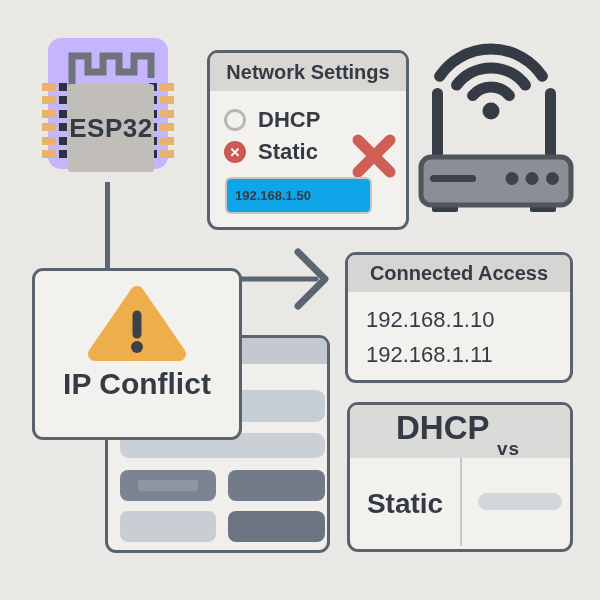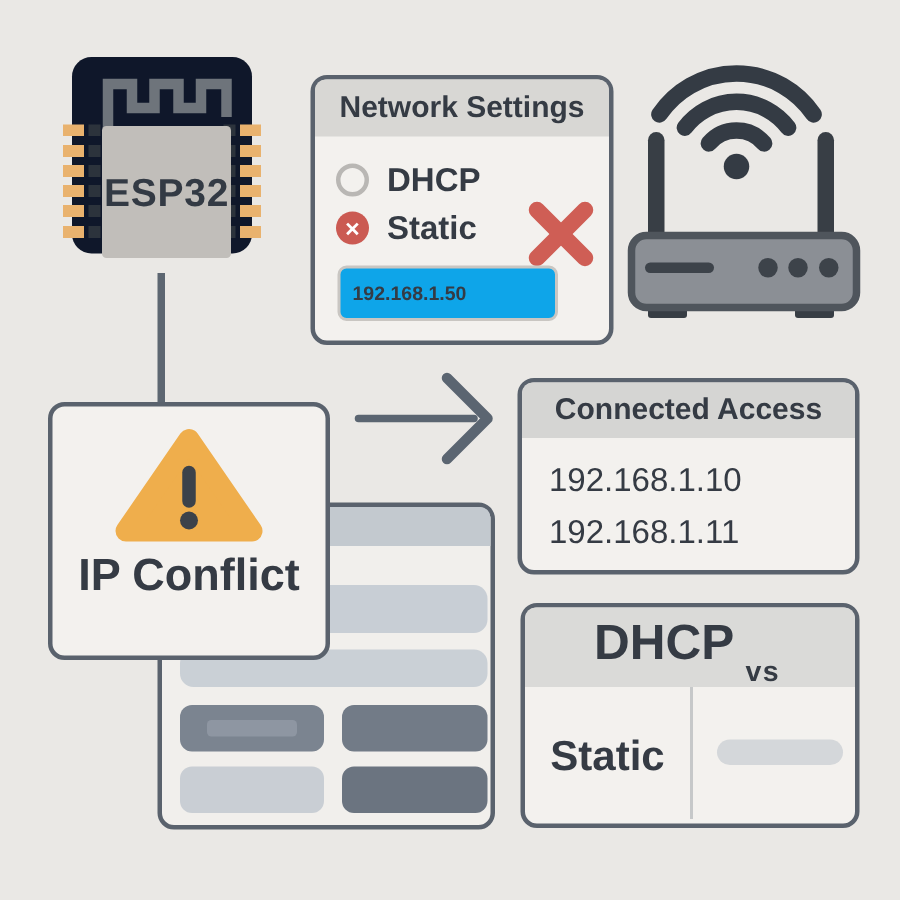--- a/index.html
+++ b/index.html
@@ -16,21 +16,21 @@
   }
   .panel-header{
     position:absolute;left:0;top:0;right:0;
     border-radius:7px 7px 0 0;
     display:flex;align-items:center;justify-content:center;
     font-weight:700;
     text-align:right;
   }
   
   .chip{position:absolute;left:48px;top:38px;width:120px;height:131px;
-    background:#0f172a;border-radius:13px;}
+    background:#c4b5fd;border-radius:13px;}
   .chip-label{position:absolute;left:20px;top:46px;width:86px;height:88px;
     background:#c1beba;border-radius:3px;display:flex;align-items:center;justify-content:center;
     font-size:26px;font-weight:800;color:#333a44;letter-spacing:.5px;}
   .pins{position:absolute;width:14px;height:78px;
     background:repeating-linear-gradient(to bottom,#e9b26e 0 8px,rgba(0,0,0,0) 8px 13.5px);}
   .pin-notches{position:absolute;width:8px;height:78px;
     background:repeating-linear-gradient(to bottom,#2c333c 0 8px,rgba(0,0,0,0) 8px 13.5px);}
   .connector-v{position:absolute;left:105px;top:182px;width:5px;height:88px;background:#5d6671;}
   
   .ns{left:207px;top:50px;width:202px;height:180px;}
@@ -39,21 +39,21 @@
   .radio{width:22px;height:22px;border-radius:50%;}
   .radio-off{border:3px solid #b9b7b4;background:#f3f1ee;}
   .radio-error{background:#cb5a52;color:#ffffff;display:flex;align-items:center;justify-content:center;
     font-size:13px;font-weight:800;line-height:1;}
   .radio-label{font-size:22px;font-weight:700;}
   .ip-input{position:absolute;left:15px;top:124px;width:147px;height:37px;
     background:#0ea5e9;border:2.5px solid #c9c6c2;border-radius:6px;
     font-family:"Liberation Sans",sans-serif;font-size:13px;font-weight:700;color:#353b44;
     padding:0 0 0 8px;outline:none;}
   
-  .conflict{left:32px;top:268px;width:188px;height:172px;z-index:3;
+  .conflict{left:32px;top:268px;width:210px;height:172px;z-index:3;
     display:flex;flex-direction:column;align-items:center;padding-top:10px;}
   .conflict-title{font-size:30px;font-weight:800;margin-top:4px;}
   .conflict-sub{font-size:19px;font-weight:500;margin-top:7px;}
   
   .cd{left:345px;top:252px;width:228px;height:131px;}
   .cd-header{height:37px;background:#d5d5d3;font-size:20px;}
   .cd-body{position:absolute;left:18px;top:47px;font-size:22px;font-weight:400;line-height:35px;}
   
   .cmp{left:347px;top:402px;width:226px;height:150px;}
   .cmp-header{height:53px;background:#dadad8;}

